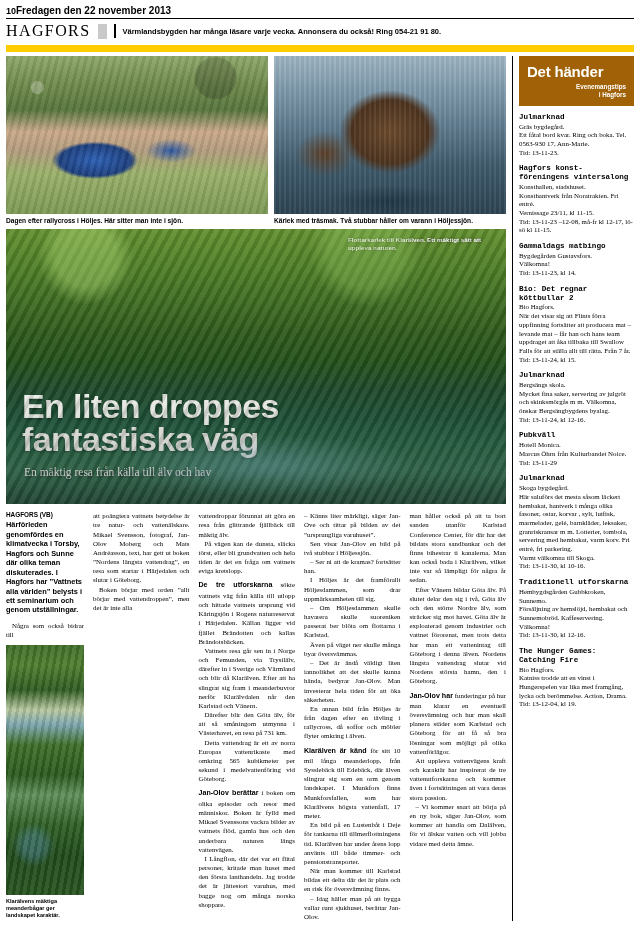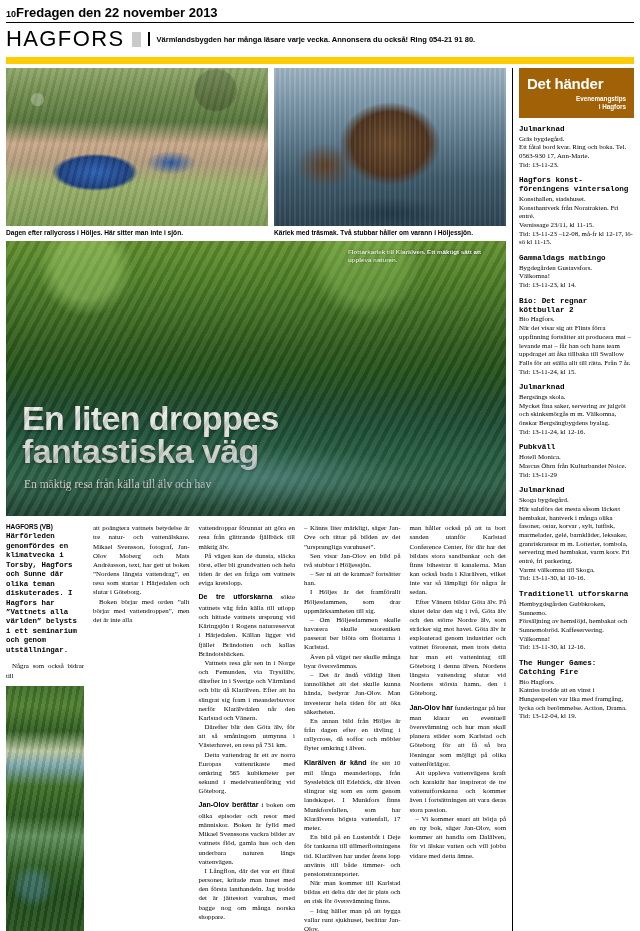--- a/index.html
+++ b/index.html
@@ -13,30 +13,30 @@
     position: relative;
   }
   .page { position: relative; width: 640px; height: 931px; }
 
   
   .topbar {
     display: flex; align-items: baseline; 
     padding: 5px 10px 2px 6px;
   }
   .folio { font-family: "Liberation Sans", sans-serif; font-weight: bold; font-size: 9px; }
-  .date  { font-family: "Liberation Sans", sans-serif; font-weight: bold; font-size: 13px; }
+  .date  { font-family: "Liberation Sans", sans-serif; font-weight: bold; font-size: 10px; }
   .rule-thin { height: 1px; background: #000; margin: 0 6px; }
 
   .sectionbar {
     display: flex; align-items: center; gap: 7px;
     padding: 3px 6px 3px 6px;
   }
   .section-name {
-    font-family: Liberation Sans, sans-serif;
-    font-size: 22px; letter-spacing: 1.4px;
+    font-family: Liberation Serif, serif;
+    font-size: 16px; letter-spacing: 1.4px;
   }
   .sq { width: 9px; height: 15px; background: #c9c9c9; }
   .vline { width: 2px; height: 14px; background: #000; }
   .promo { font-family: "Liberation Sans", sans-serif; font-weight: bold; font-size: 7.5px; }
 
   .yellowbar { height: 7px; background: #ffcc00; margin: 2px 6px 0 6px; }
 
   
   .body-wrap { display: flex; padding: 0 6px; margin-top: 4px; }
   .left-col { width: 500px; position: relative; }
@@ -82,21 +82,21 @@
 
   
   .article { margin-top: 7px; display: flex; gap: 9px; }
   .acol { width: 118px; }
   .acol.c1 { width: 78px; }
   .dateline {
     font-family: "Liberation Sans", sans-serif;
     font-weight: bold; font-size: 6.4px; margin-bottom: 2px;
   }
   .lede {
-    font-family: Liberation Mono, monospace;
+    font-family: Liberation Sans, sans-serif;
     font-weight: bold; font-size: 7.4px; line-height: 1.28;
     margin: 0 0 6px 0;
   }
   .body-p {
     font-family: "Liberation Serif", serif;
     font-size: 6.9px; line-height: 1.33;
     margin: 0 0 0 0; text-align: justify; text-indent: 6px;
     hyphens: auto;
   }
   .body-p.nind { text-indent: 0; }

